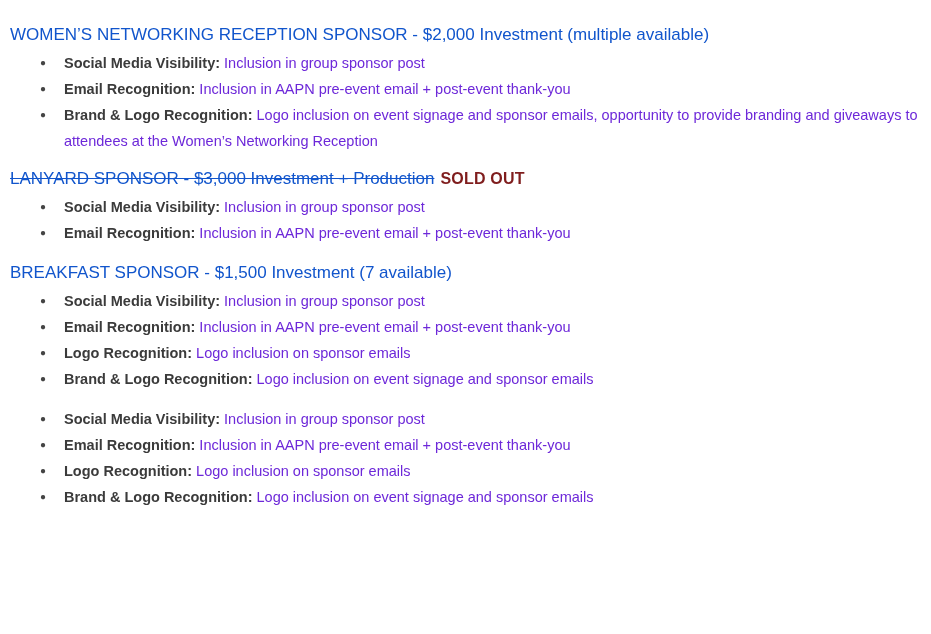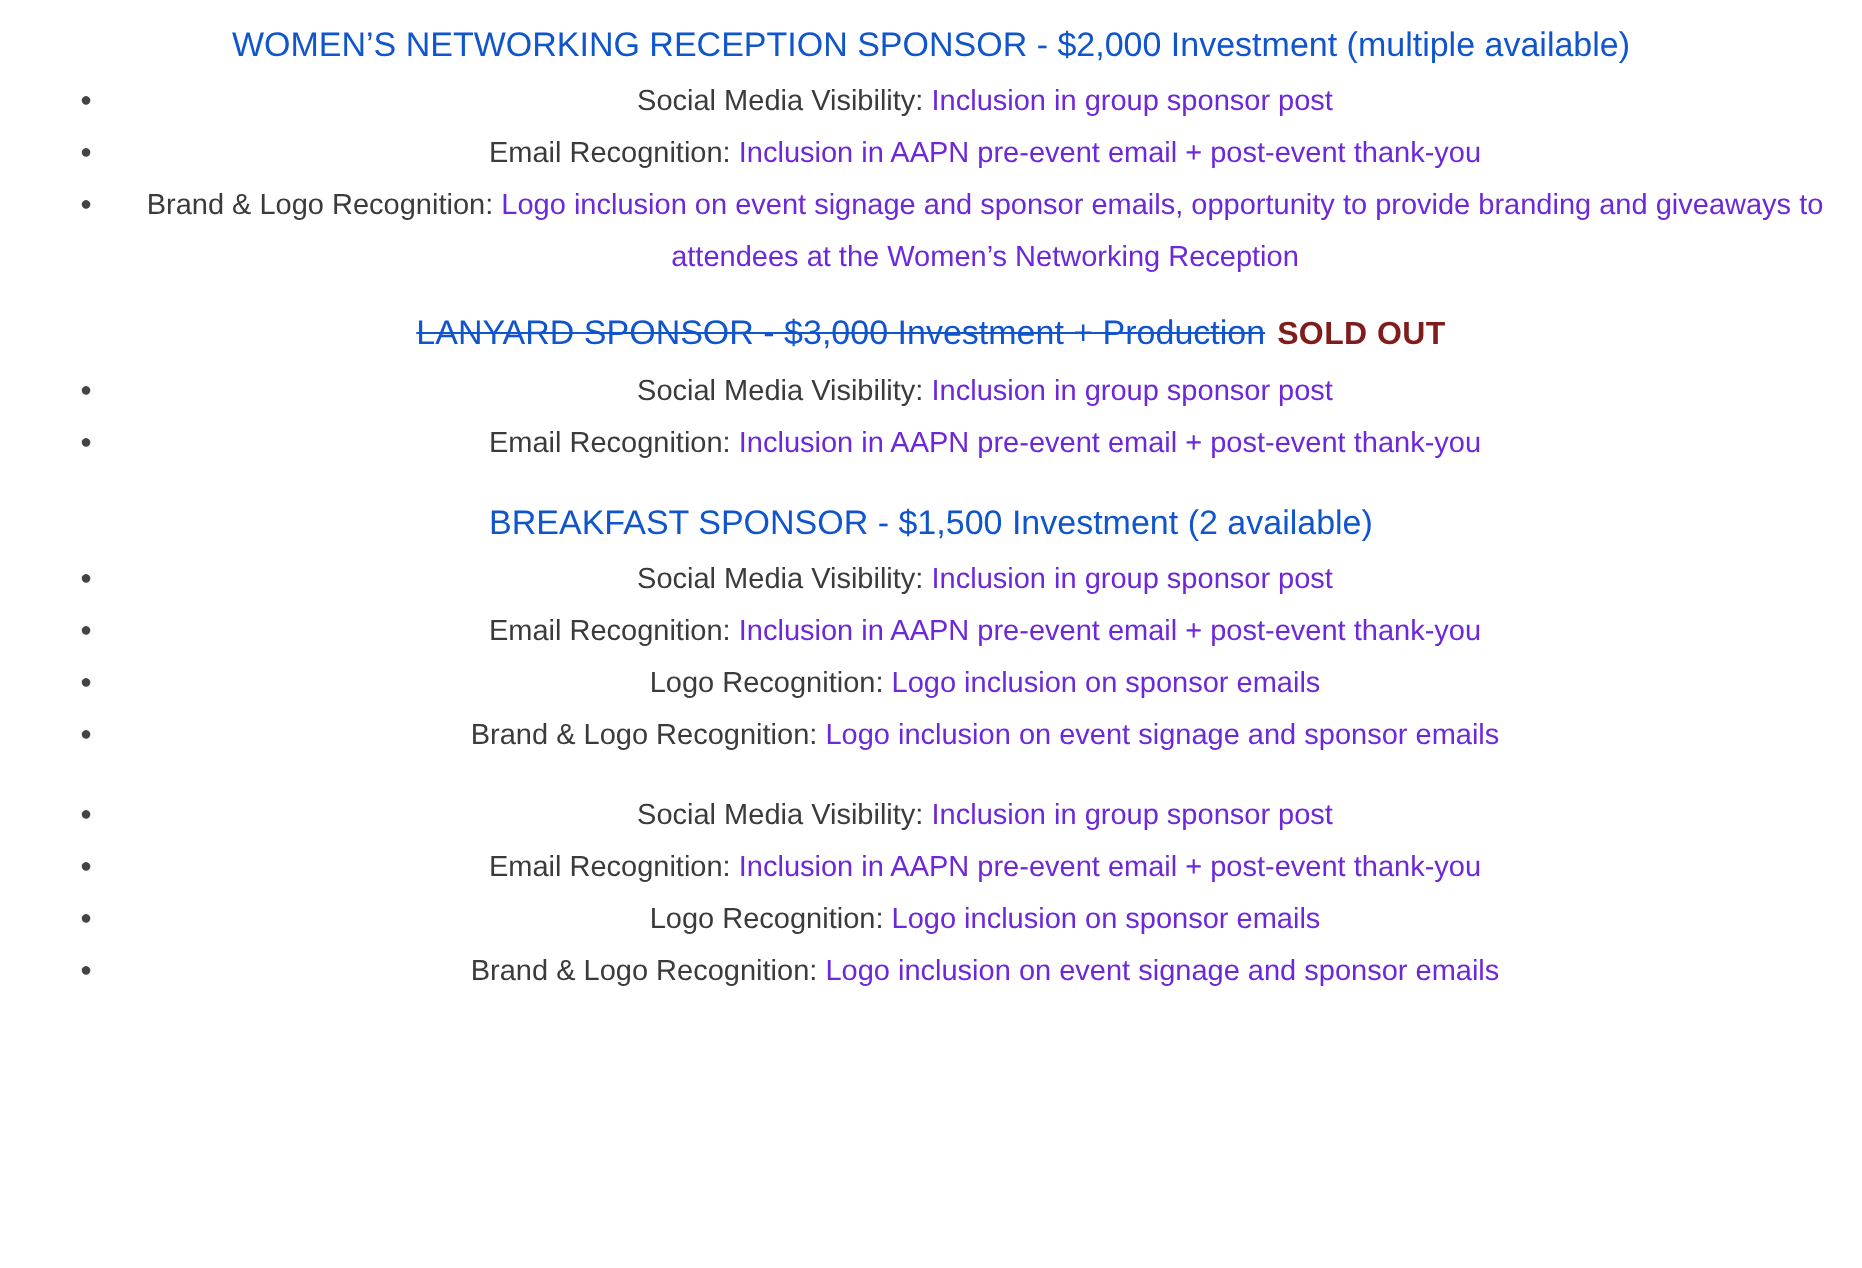--- a/index.html
+++ b/index.html
@@ -8,23 +8,22 @@
     background: #ffffff;
   }
   body {
     width: 931px;
     height: 634px;
     font-family: "Liberation Sans", sans-serif;
     color: #444444;
     overflow: hidden;
   }
   .page {
-    padding: 10px 10px 0 10px;
+    padding: 22px 10px 0 10px;
     box-sizing: border-box;
-    text-align: center;
   }
   .tier {
     margin-bottom: 6px;
   }
   .tier-heading {
     font-size: 17px;
     line-height: 26px;
     color: #1155cc;
     white-space: nowrap;
     margin: 0 0 2px 0;
@@ -55,21 +54,21 @@
   ul.benefits li::before {
     content: "\25CF";
     position: absolute;
     left: 0;
     top: 0;
     font-size: 10px;
     line-height: 26px;
     color: #444444;
   }
   .b-label {
-    font-weight: normal;
+    font-weight: bold;
     color: #3b3b3b;
   }
   .b-text {
     color: #6d28d9;
   }
   .gap-1 { margin-top: 12px; }
   .gap-2 { margin-top: 14px; }
 </style>
 </head>
 <body>
@@ -107,21 +106,21 @@
       </li>
       <li>
         <span class="b-label">Email Recognition:</span>
         <span class="b-text">Inclusion in AAPN pre-event email + post-event thank-you</span>
       </li>
     </ul>
   </section>
 
   <section class="tier gap-2">
     <p class="tier-heading">
-      <span class="normal">BREAKFAST SPONSOR - $1,500 Investment (2 available)</span>
+      <span class="normal">BREAKFAST SPONSOR - $1,500 Investment (7 available)</span>
     </p>
     <ul class="benefits">
       <li>
         <span class="b-label">Social Media Visibility:</span>
         <span class="b-text">Inclusion in group sponsor post</span>
       </li>
       <li>
         <span class="b-label">Email Recognition:</span>
         <span class="b-text">Inclusion in AAPN pre-event email + post-event thank-you</span>
       </li>

